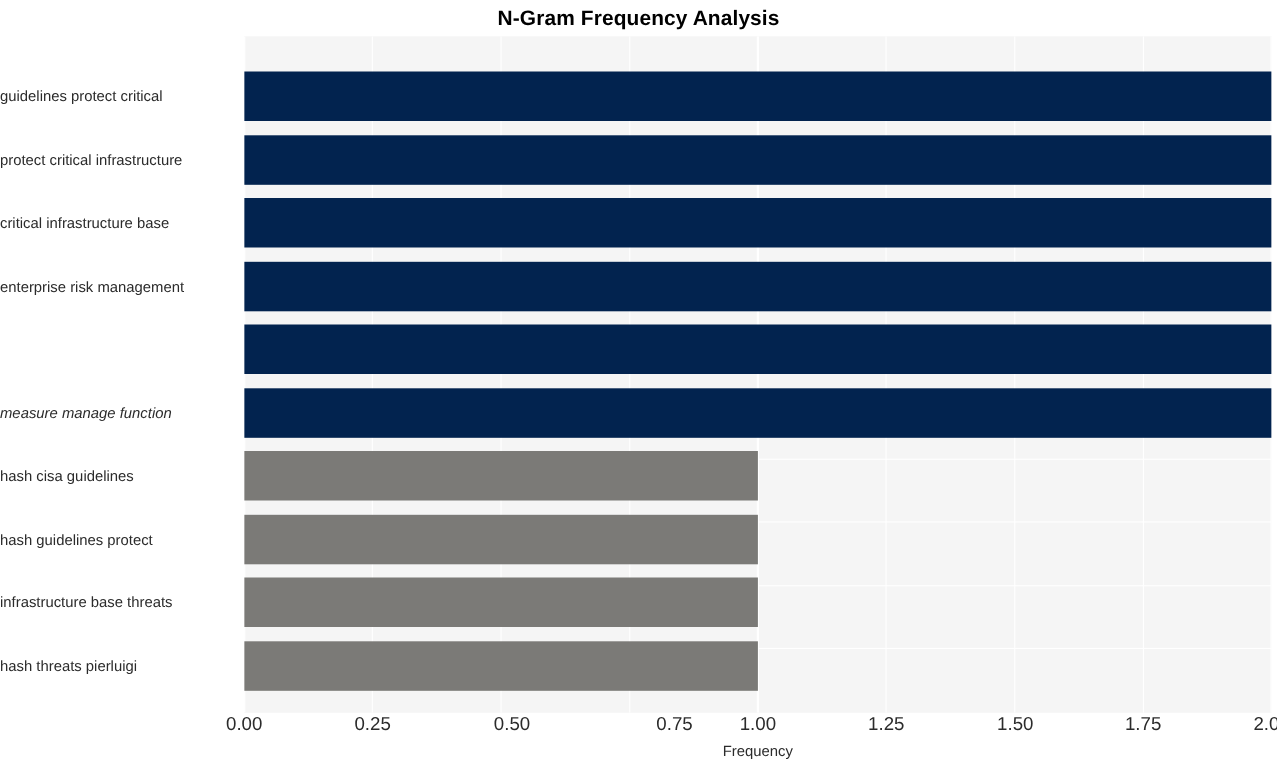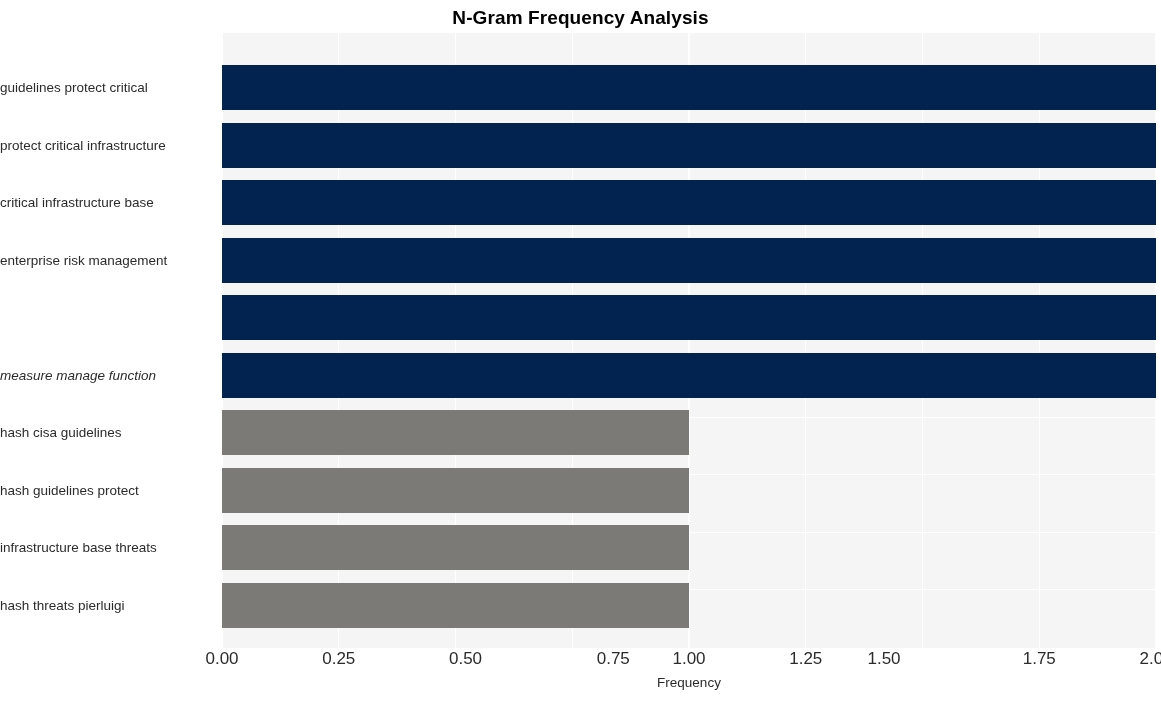--- a/index.html
+++ b/index.html
@@ -175,20 +175,20 @@
       <div class="y-label" style="top: 563.5px;">hash threats pierluigi</div>
     </div>
 
   <div id="x-labels">
       <div class="x-label" style="left: 0px;">0.00</div>
       <div class="x-label" style="left: 116.75px;">0.25</div>
       <div class="x-label" style="left: 233.5px; margin-left: 10px;">0.50</div>
       <div class="x-label" style="left: 350.25px; margin-left: 41px;">0.75</div>
       <div class="x-label" style="left: 467px;">1.00</div>
       <div class="x-label" style="left: 583.75px;">1.25</div>
-      <div class="x-label" style="left: 662px; text-align: right;">1.50</div>
+      <div class="x-label" style="left: 701px; text-align: right;">1.50</div>
       <div class="x-label" style="left: 817.25px;">1.75</div>
       <div class="x-label" style="left: 934px;">2.00</div>
     </div>
 
   <div id="x-axis-title">Frequency</div>
 
 </div>
 
 </body></html>

